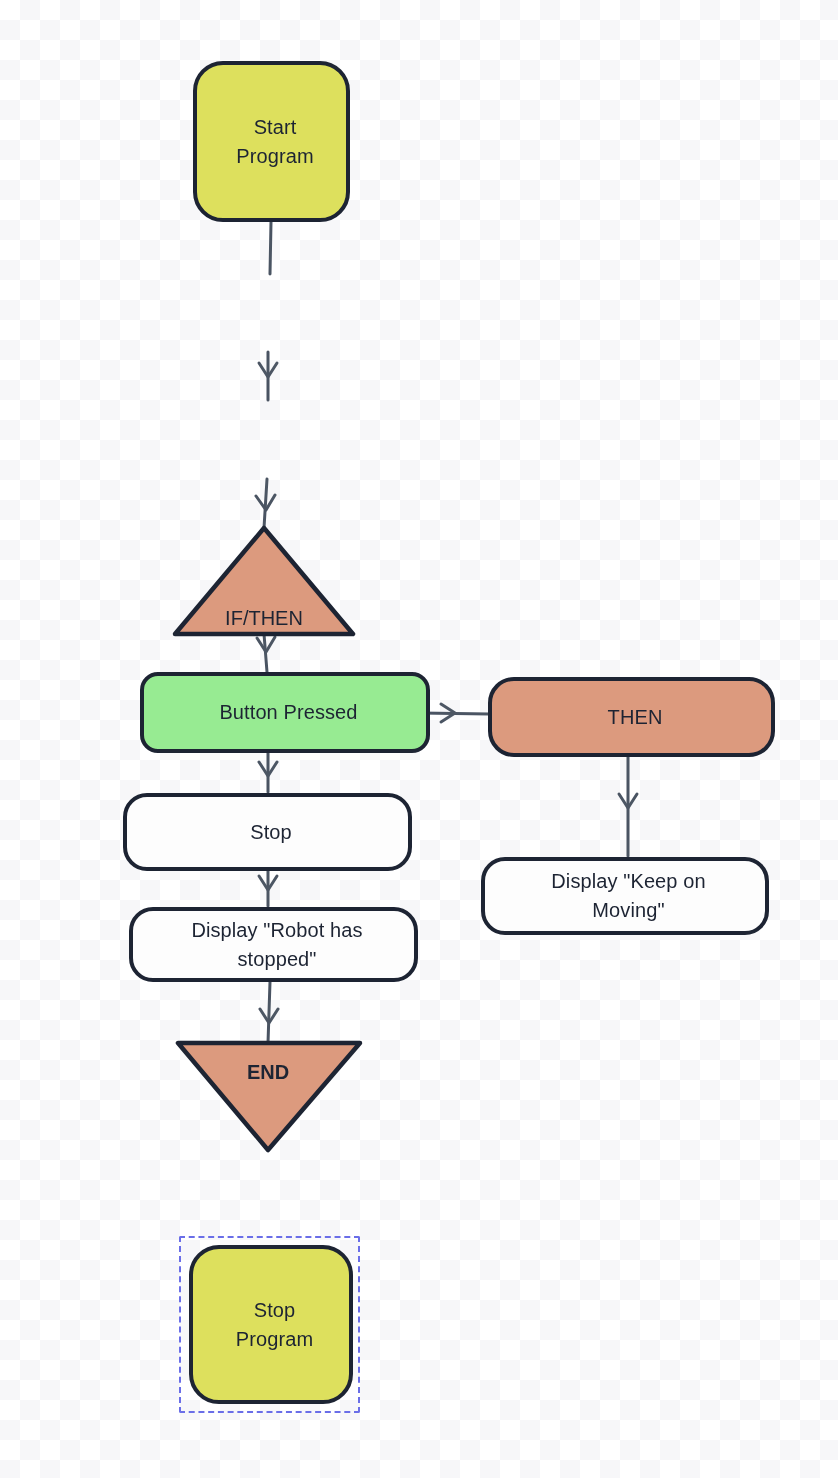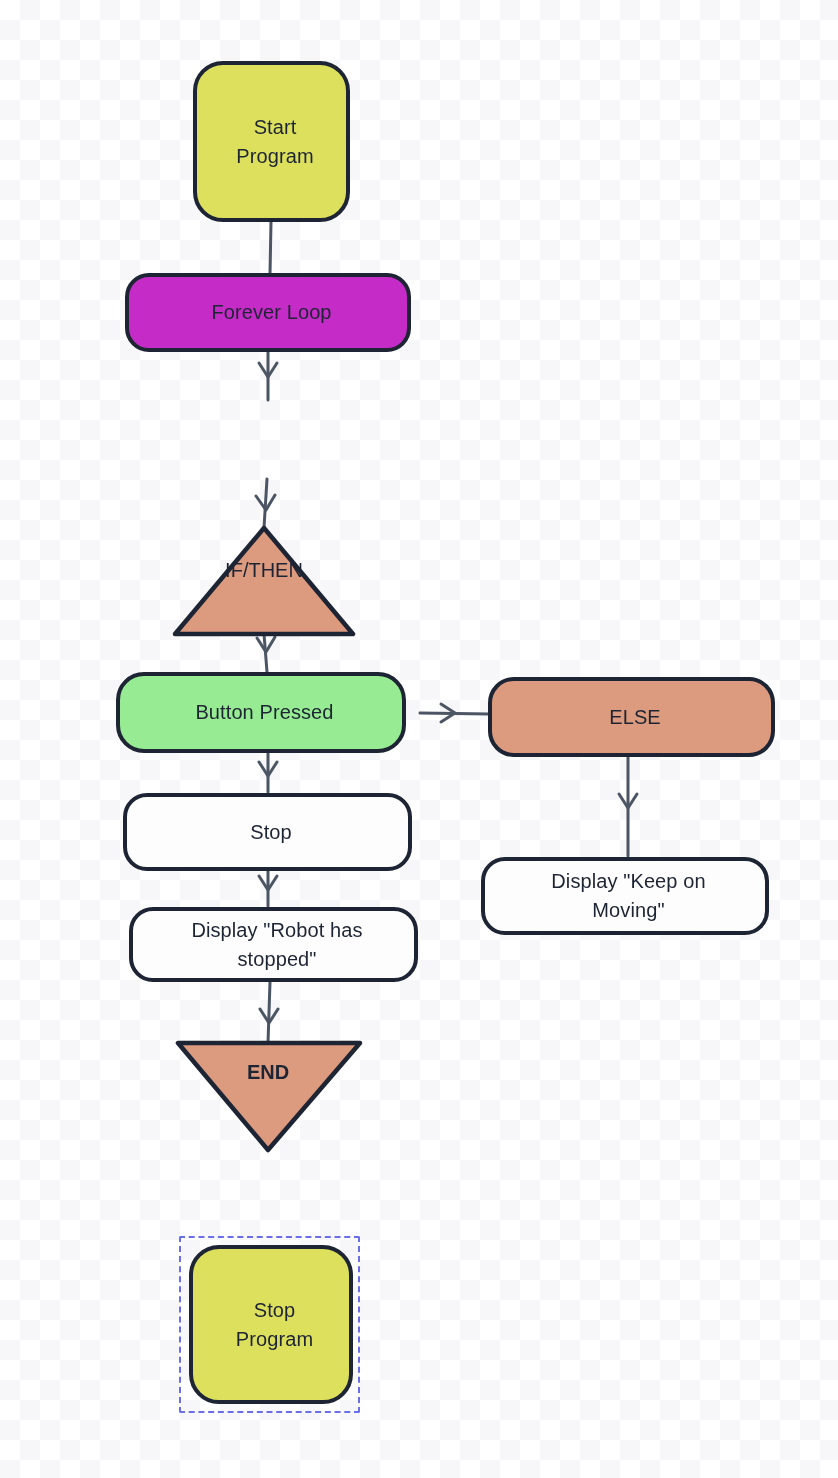--- a/index.html
+++ b/index.html
@@ -98,33 +98,30 @@
     <polygon class="tri" points="264,528 353,634 175,634"></polygon>
 
     <polygon class="tri" points="178,1043 360,1043 268,1150"></polygon>
   </svg>
 
   <div class="node fill-yellow square" style="left:193px; top:61px; width:157px; height:161px; border-radius:30px;">
     <span class="line">Start</span>
     <span class="line">Program</span>
   </div>
 
-  <div class="node fill-magenta" style="left:125px; top:273px; width:286px; height:79px; border-radius:24px;">
-    <span class="line">Forever Loop</span>
-  </div>
 
 
-  <div class="tri-label" style="left:194px; top:556px; width:140px;">IF/THEN</div>
+  <div class="tri-label" style="left:194px; top:604px; width:140px;">IF/THEN</div>
 
-  <div class="node fill-green" style="left:116px; top:672px; width:290px; height:81px; border-radius:28px;">
+  <div class="node fill-green" style="left:140px; top:672px; width:290px; height:81px; border-radius:18px;">
     <span class="line">Button Pressed</span>
   </div>
 
   <div class="node fill-salmon" style="left:488px; top:677px; width:287px; height:80px; border-radius:26px;">
-    <span class="line">ELSE</span>
+    <span class="line">THEN</span>
   </div>
 
   <div class="node fill-white" style="left:123px; top:793px; width:289px; height:78px; border-radius:24px;">
     <span class="line">Stop</span>
   </div>
 
   <div class="node fill-white" style="left:129px; top:907px; width:289px; height:75px; border-radius:24px;">
     <span class="line">Display "Robot has</span>
     <span class="line">stopped"</span>
   </div>

